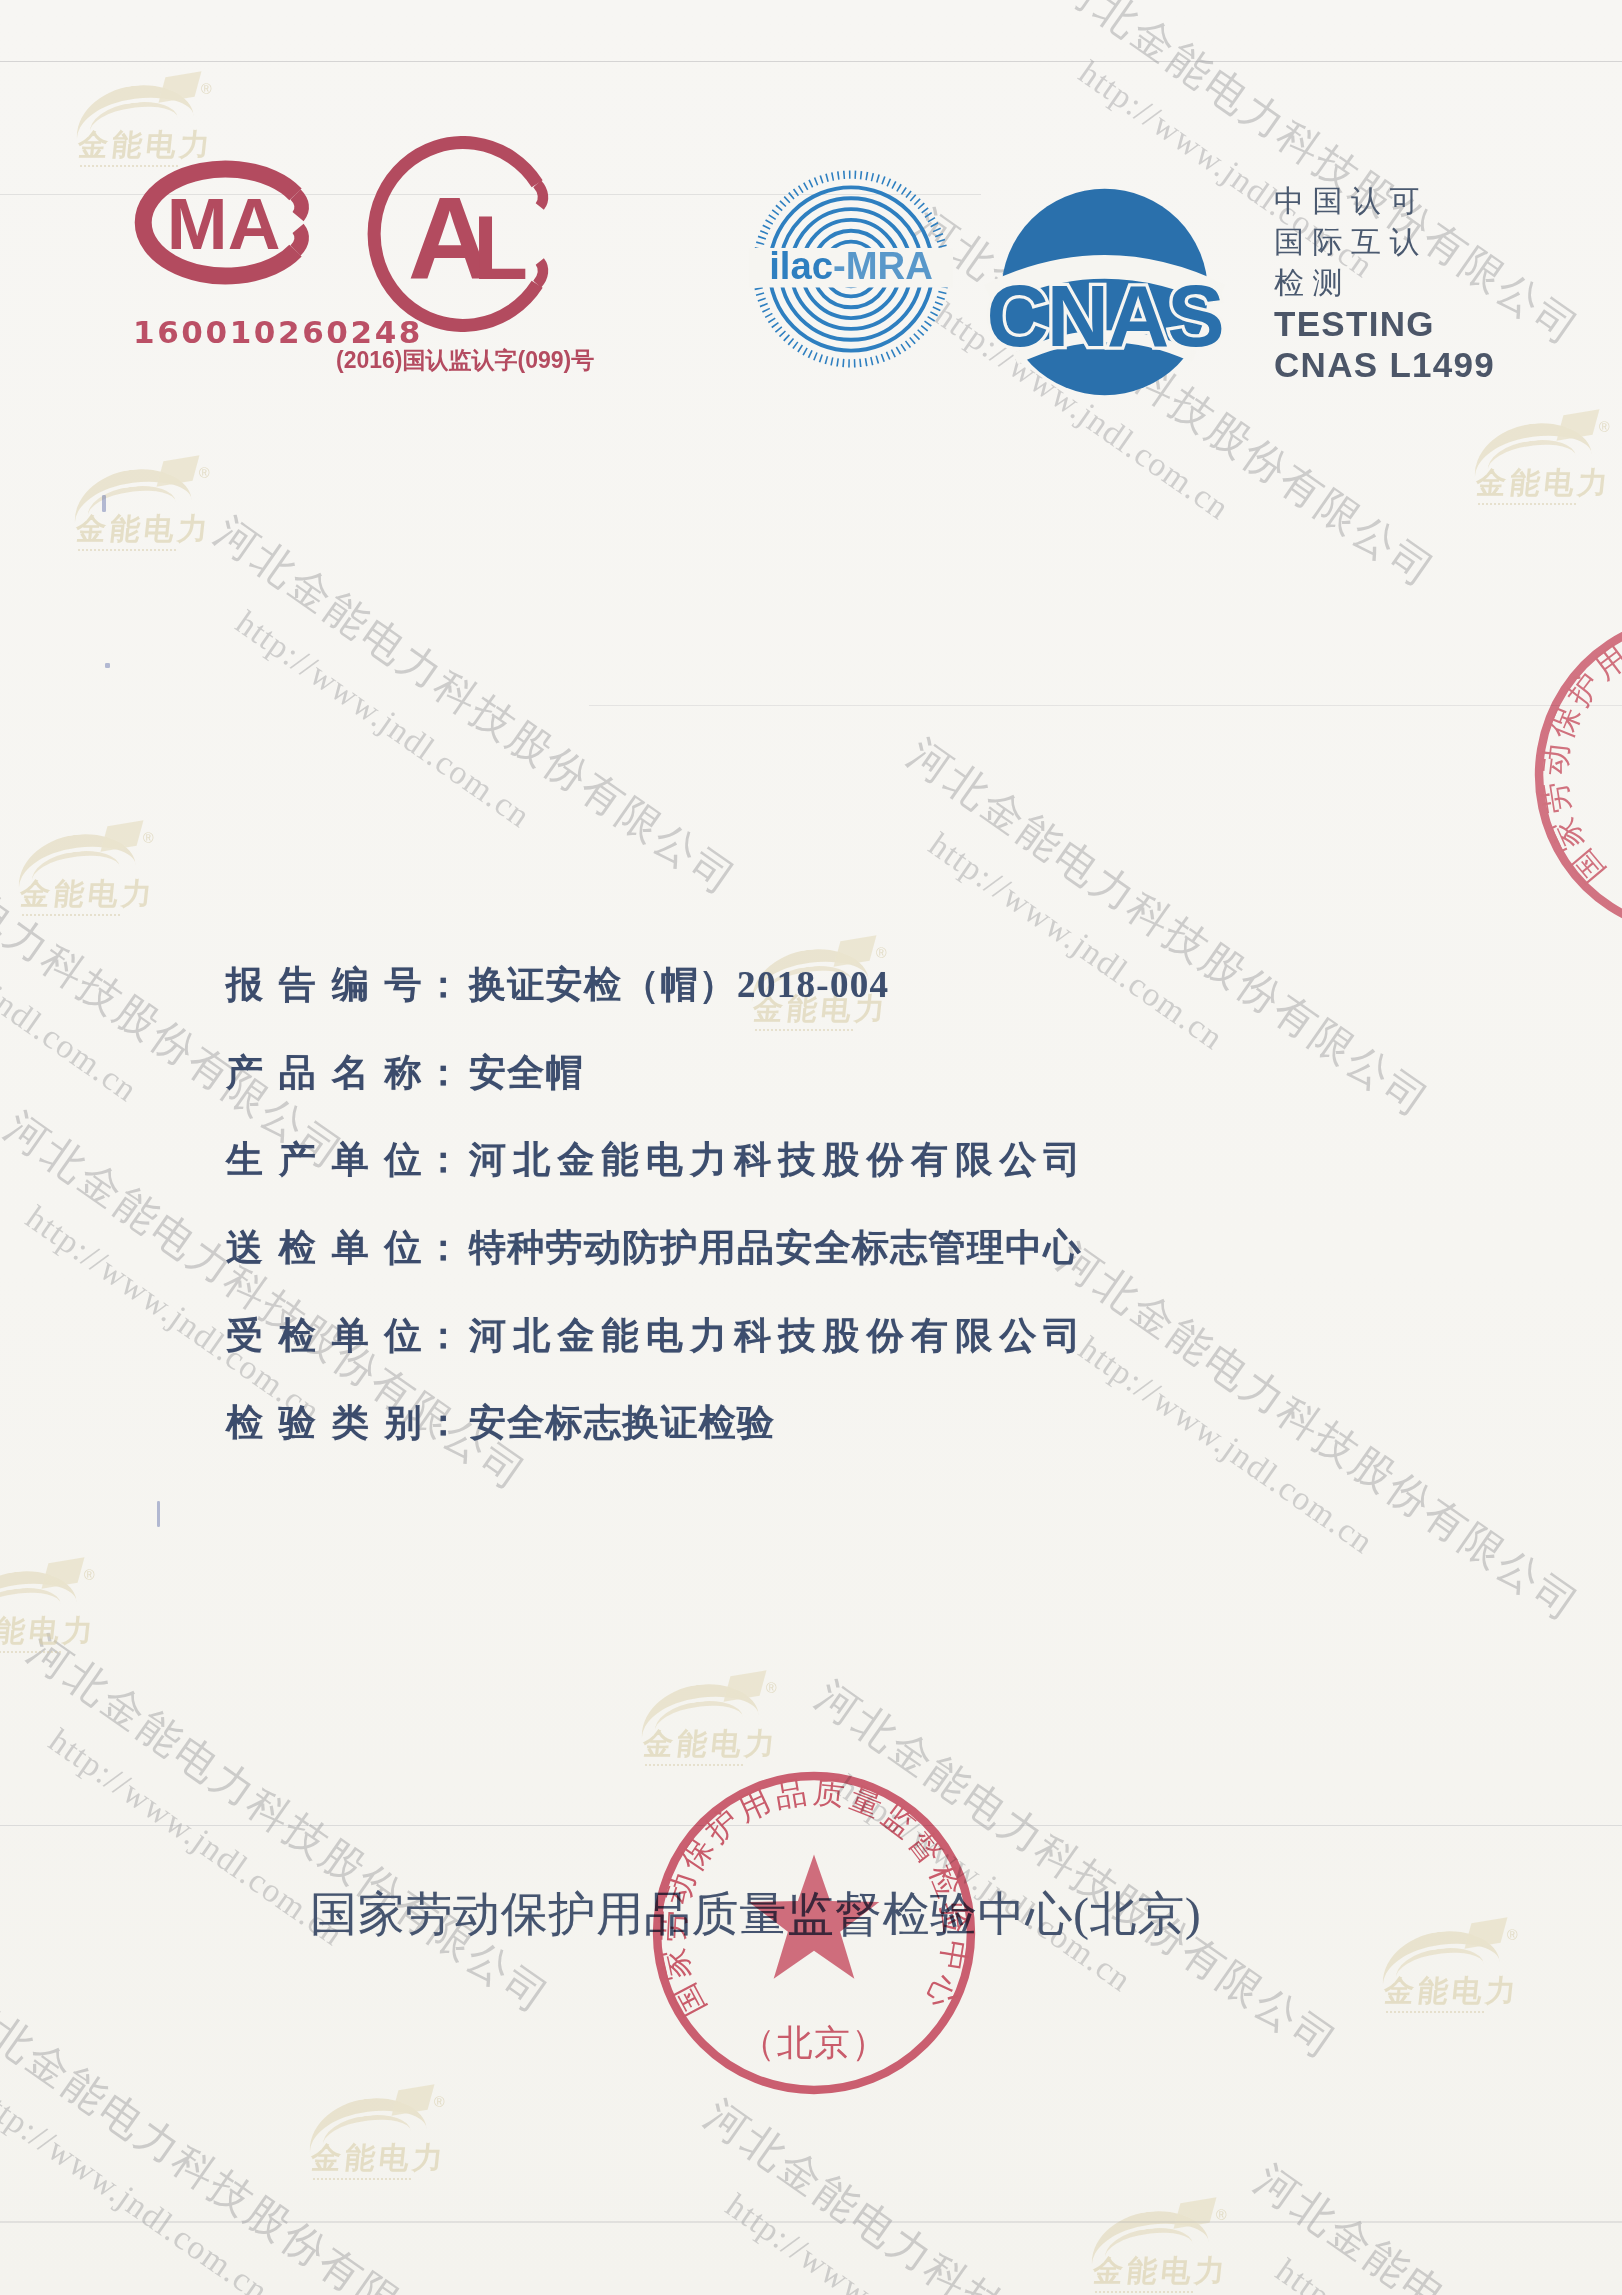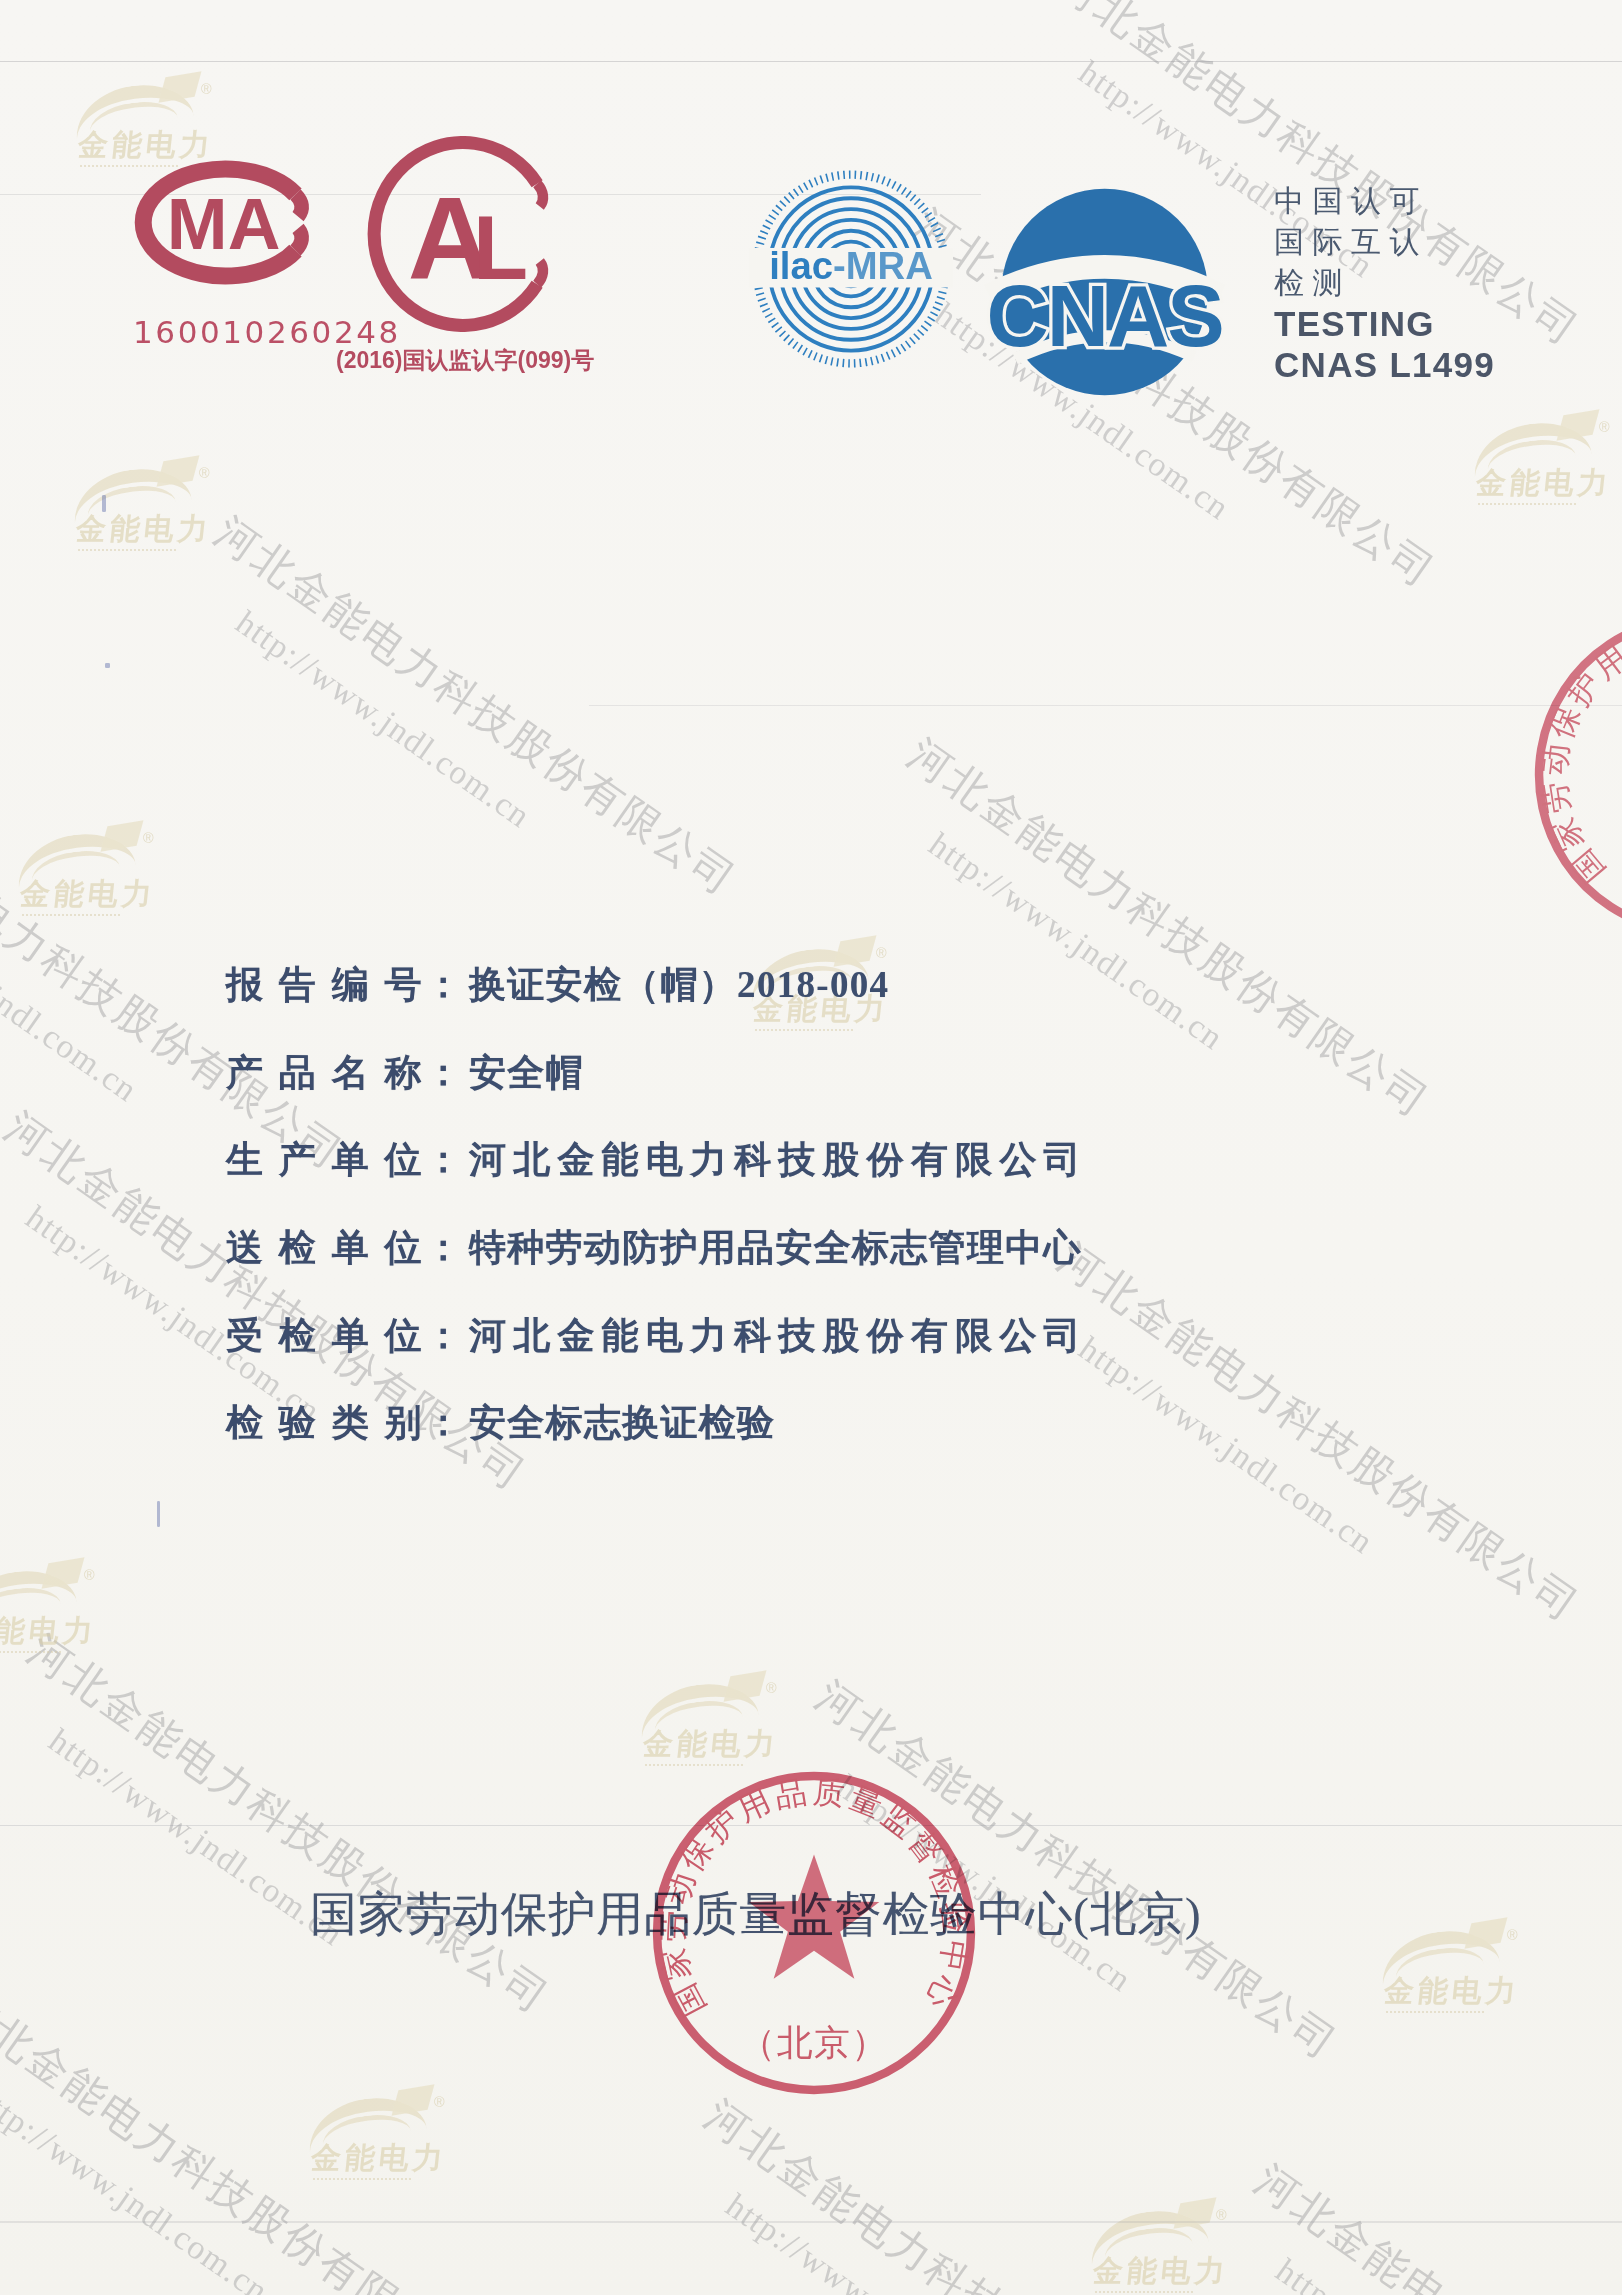--- a/index.html
+++ b/index.html
@@ -19,21 +19,21 @@
   .wm-swoosh2{position:absolute;left:17px;top:26px;width:89px;height:19.6px;border-top:5.2px solid rgba(222,211,176,.8);border-radius:100% 90% 0 0/200% 160% 0 0;transform:rotate(-7deg);}
   .wm-tip{position:absolute;left:92px;top:-2.6px;width:34px;height:26px;background:rgba(226,216,182,.85);transform:skewX(-24deg) rotate(-10deg);}
   .wm-reg{position:absolute;left:130px;top:3.9px;font-size:14.4px;color:rgba(210,198,160,.9);font-family:"Liberation Sans","DejaVu Sans",sans-serif;}
   .wm-logo-cn{position:absolute;left:6.5px;top:48px;font-size:30px;font-weight:bold;letter-spacing:3.9px;color:rgba(216,205,168,.95);transform:skewX(-6deg);font-family:"Liberation Sans","DejaVu Sans",sans-serif;}
   .wm-logo-sub{position:absolute;left:9.2px;top:88px;width:98px;border-top:2.6px dotted rgba(214,203,168,.8);}
   
   .scanline{position:absolute;z-index:2;}
   .speck{position:absolute;z-index:2;background:rgba(95,110,170,.45);border-radius:1.3px;}
   
   .logo{position:absolute;z-index:3;}
-  .cma-number{position:absolute;left:133px;top:314px;z-index:3;font-family:"DejaVu Sans","Liberation Sans",sans-serif;font-weight:400;font-size:31px;letter-spacing:2.6px;color:#bb5066;text-align:right;}
+  .cma-number{position:absolute;left:133px;top:314px;z-index:3;font-family:"DejaVu Sans","Liberation Sans",sans-serif;font-weight:700;font-size:31px;letter-spacing:2.6px;color:#bb5066;text-align:right;}
   .al-caption{position:absolute;left:336px;top:345px;z-index:3;font-family:"Liberation Sans","DejaVu Sans",sans-serif;font-weight:700;font-size:23px;color:#b44b60;}
   .accred{position:absolute;left:1274px;top:181px;z-index:3;color:#4b5a70;}
   .accred div{height:41px;}
   .accred .cn{font-size:30px;letter-spacing:8.5px;font-family:"Liberation Serif","DejaVu Serif",serif;}
   .accred .en{font-size:35px;font-weight:700;letter-spacing:1.3px;color:#4c5668;font-family:"Liberation Sans","DejaVu Sans",sans-serif;}
   
   .doc-title{
     position:absolute;left:403px;top:540px;z-index:3;
     font-size:111px;letter-spacing:121px;white-space:nowrap;
     color:#4d5c78;text-shadow:0 0 1.3px rgba(70,85,115,.35);

